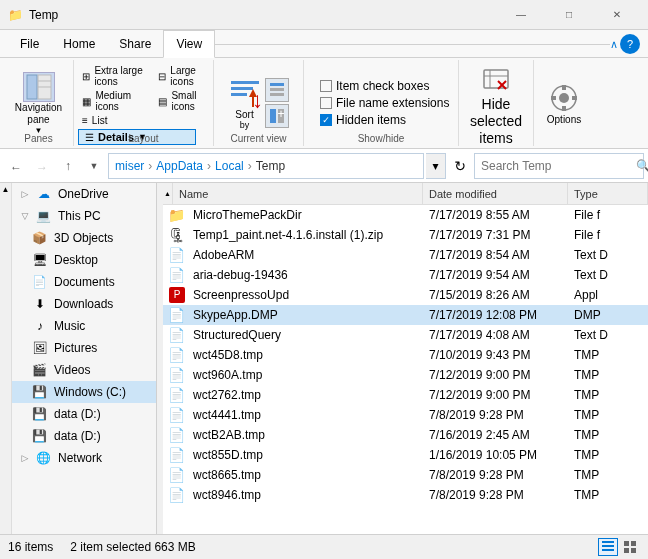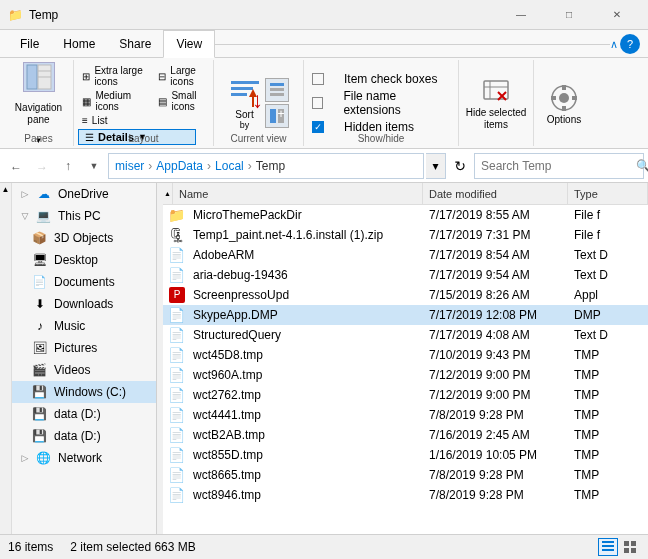--- a/index.html
+++ b/index.html
@@ -24,24 +24,24 @@
     .ribbon-tab { padding: 4px 12px; font-size: 12px; cursor: pointer; height: 28px; display: flex; align-items: center; }
     .ribbon-tab.active { background: #fff; border: 1px solid #d0d0d0; border-bottom: 1px solid white; color: #000; margin-bottom: -1px; }
 
     .ribbon-content { display: flex; align-items: stretch; padding: 2px 4px; height: 90px; }
     .ribbon-group { display: flex; flex-direction: column; border-right: 1px solid #ddd; padding: 2px 4px; min-width: 60px; position: relative; }
     .ribbon-group-label { font-size: 10px; color: #555; text-align: center; position: absolute; bottom: 2px; left: 0; right: 0; }
     .ribbon-group-content { display: flex; flex: 1; align-items: center; }
 
     
     .panes-group { width: 70px; }
-    .nav-pane-btn { display: flex; flex-direction: column; align-items: center; padding: 2px; cursor: pointer; width: 65px; height: 60px; justify-content: center; gap: 10px; }
+    .nav-pane-btn { display: flex; flex-direction: column; align-items: center; padding: 2px; cursor: pointer; width: 65px; height: 60px; justify-content: center; }
     .nav-pane-icon { width: 32px; height: 32px; background: #c8d8f0; border: 1px solid #aac; display: flex; align-items: center; justify-content: center; font-size: 18px; }
     .layout-btn { display: flex; align-items: center; gap: 4px; padding: 1px 4px; cursor: pointer; font-size: 11px; }
-    .cb-item { display: flex; align-items: center; gap: 20px; font-size: 11px; cursor: pointer; }
+    .cb-item { display: flex; align-items: center; gap: 4px; font-size: 11px; cursor: pointer; margin-left: 8px; }
     .cb-box { width: 12px; height: 12px; border: 1px solid #888; display: flex; align-items: center; justify-content: center; font-size: 9px; }
     .cb-box.checked { background: #0078d7; color: white; border-color: #0078d7; }
     .hide-btn { display: flex; flex-direction: column; align-items: center; cursor: pointer; padding: 2px; }
     .hide-icon { width: 32px; height: 32px; display: flex; align-items: center; justify-content: center; }
     .options-btn { display: flex; flex-direction: column; align-items: center; cursor: pointer; padding: 2px; }
     .options-icon { width: 32px; height: 32px; display: flex; align-items: center; justify-content: center; }
 
     
     .address-bar { display: flex; align-items: center; background: #fff; border-bottom: 1px solid #d0d0d0; padding: 2px 4px; height: 34px; gap: 2px; }
     .nav-btn { width: 24px; height: 24px; border: none; background: transparent; cursor: pointer; display: flex; align-items: center; justify-content: center; font-size: 12px; color: #555; }
@@ -241,21 +241,21 @@
         <div class="hide-btn">
           <div class="hide-icon">
             <svg width="32" height="32" viewBox="0 0 32 32">
               <rect x="4" y="6" width="24" height="18" fill="none" stroke="#888" stroke-width="1.5" rx="1"></rect>
               <line x1="4" y1="12" x2="28" y2="12" stroke="#888" stroke-width="1"></line>
               <line x1="10" y1="6" x2="10" y2="24" stroke="#888" stroke-width="1"></line>
               <line x1="18" y1="17" x2="26" y2="25" stroke="#cc0000" stroke-width="2"></line>
               <line x1="26" y1="17" x2="18" y2="25" stroke="#cc0000" stroke-width="2"></line>
             </svg>
           </div>
-          <div style="font-size:10px;text-align:center;line-height:1.2;">Hide selected<br>items</div>
+          <div style="font-size:14px;text-align:center;line-height:1.2;">Hide selected<br>items</div>
         </div>
       </div>
       <div class="ribbon-group-label"></div>
     </div>
 
     <div class="ribbon-group" style="width:55px;border-right:none;">
       <div class="ribbon-group-content" style="align-items:center;justify-content:center;">
         <div class="options-btn">
           <div class="options-icon">
             <svg width="30" height="30" viewBox="0 0 30 30">

